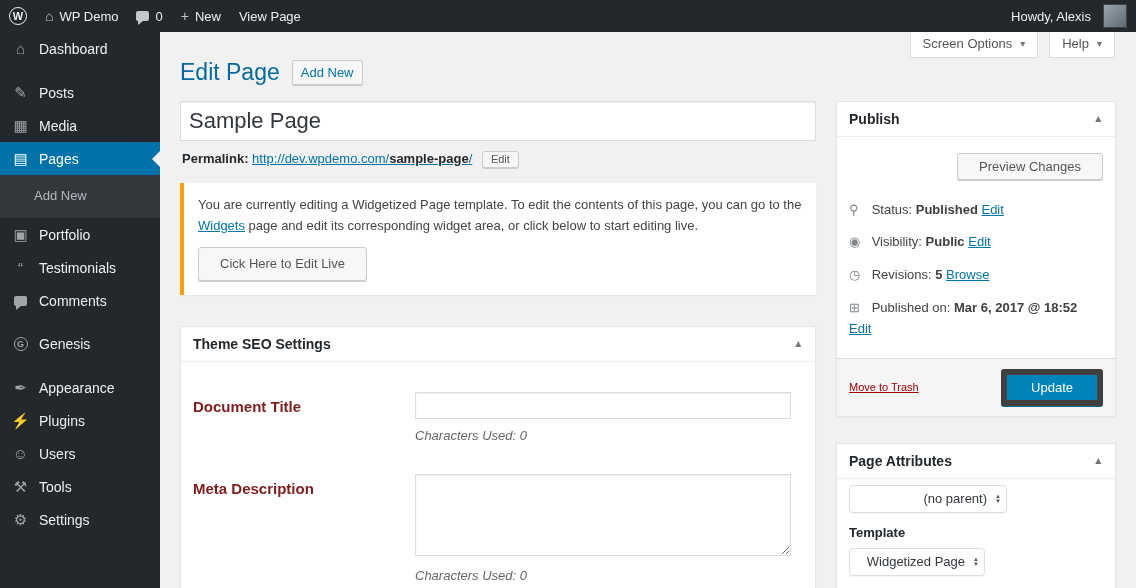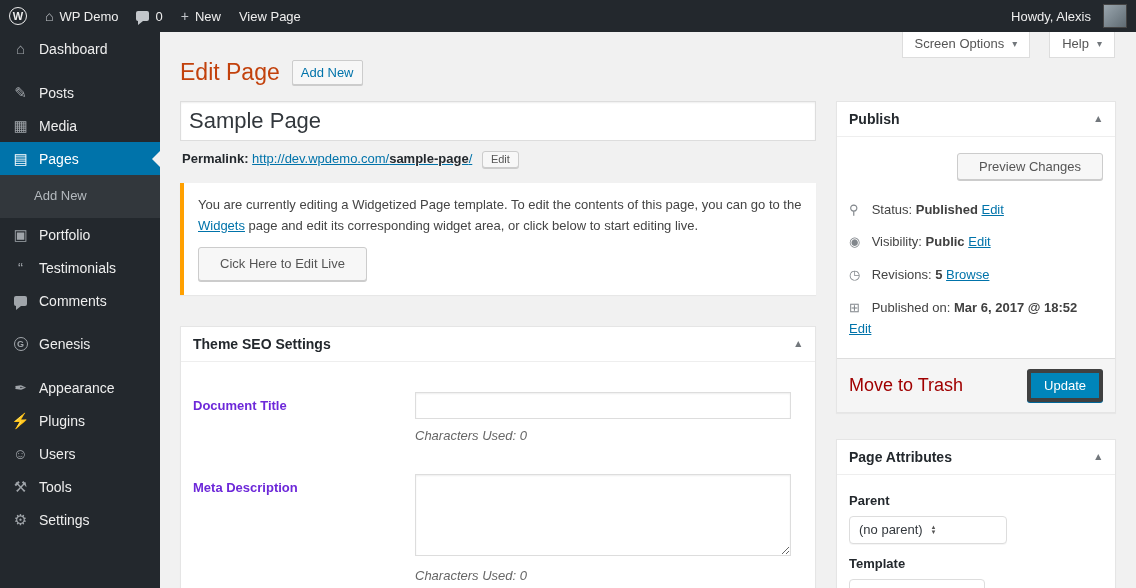--- a/index.html
+++ b/index.html
@@ -43,28 +43,28 @@
   .menu-sep { height: 11px; }
   .circle-g { width: 14px; height: 14px; margin: 0 auto; border: 1.5px solid currentColor; border-radius: 50%;
     display: flex; align-items: center; justify-content: center; font-size: 9px; font-weight: bold; }
   .submenu { background: #32373c; padding: 6px 0 8px; }
   .submenu-item { padding: 7px 12px 7px 34px; font-size: 13px; color: #b4b9be; cursor: pointer; }
   .submenu-item.current { color: #fff; font-weight: bold; }
 
   
   .content { position: absolute; left: 160px; top: 32px; right: 0; bottom: 0; padding: 0 20px; overflow: hidden; }
 
-  .screen-tabs { position: absolute; top: 0; right: 21px; display: flex; gap: 19px; z-index: 20; align-items: center; }
+  .screen-tabs { position: absolute; top: 0; right: 21px; display: flex; gap: 11px; z-index: 20; align-items: center; }
   .screen-tab { background: #fff; border: 1px solid #ddd; border-top: none;
     padding: 4px 12px 6px; font-size: 13px; color: #555;
     display: flex; align-items: center; gap: 8px; cursor: pointer; }
   .tab-arrow { color: #72777c; font-size: 10px; }
 
   .page-heading { display: flex; align-items: center; gap: 12px; margin: 27px 0 14px; }
-  h1.page-title { margin: 0; font-size: 23px; font-weight: 400; color: #c2410c; line-height: 1.2; }
+  h1.page-title { margin: 0; font-size: 23px; font-weight: 400; color: #0369a1; line-height: 1.2; }
   .add-new-btn { background: #f7f7f7; border: 1px solid #ccc; border-radius: 2px;
     padding: 4px 8px; font-size: 13px; color: var(--accent, #0073aa); cursor: pointer;
     box-shadow: 0 1px 0 #ccc; }
 
   .columns { display: flex; gap: 20px; align-items: flex-start; }
   .col-main { flex: 1; min-width: 0; }
   .col-side { flex: 0 0 280px; width: 280px; }
 
   .title-input { width: 100%; height: 40px; padding: 12px 8px; font-size: 22px; color: #32373c;
     border: 1px solid #ddd; background: #fff; outline: none;
@@ -87,47 +87,47 @@
 
   .metabox { background: #fff; border: 1px solid #e5e5e5; box-shadow: 0 1px 1px rgba(0,0,0,.04); }
   .metabox-header { display: flex; justify-content: space-between; align-items: center;
     padding: 9px 12px; border-bottom: 1px solid #eee; font-size: 14px; font-weight: bold;
     color: #23282d; cursor: move; }
   .toggle { color: #72777c; font-size: 11px; cursor: pointer; padding: 0 2px; }
 
   .seo-box { margin-top: 31px; height: 400px; }
   .seo-body { padding: 30px 12px 30px; }
   .seo-row { display: flex; align-items: flex-start; margin-bottom: 31px; }
-  .seo-label { flex: 0 0 222px; font-size: 13px; font-weight: bold; color: #6d28d9; padding-top: 6px; }
+  .seo-label { flex: 0 0 222px; font-size: 15px; font-weight: bold; color: #7f1d1d; padding-top: 6px; }
   .seo-field { width: 376px; }
   .text-input { width: 100%; height: 27px; border: 1px solid #ddd; background: #fff;
     box-shadow: inset 0 1px 2px rgba(0,0,0,.07); padding: 3px 6px; font-size: 14px;
     font-family: "Liberation Sans", sans-serif; color: #32373c; outline: none; }
   .textarea-input { width: 100%; height: 82px; border: 1px solid #ddd; background: #fff;
     box-shadow: inset 0 1px 2px rgba(0,0,0,.07); padding: 3px 6px; font-size: 14px;
     font-family: "Liberation Sans", sans-serif; color: #32373c; outline: none; resize: both; }
   .chars { font-style: italic; color: #666; font-size: 13px; margin-top: 9px; }
 
   
   .publish-body { padding: 8px 12px 0; }
   .minor-actions { display: flex; justify-content: flex-end; padding: 8px 0 14px; }
   .misc-row { padding: 6px 0; font-size: 13px; color: #444; line-height: 1.6; }
   .misc-icon { display: inline-block; width: 19px; color: #82878c; font-size: 13px; }
   .misc-row b { color: #404040; }
   .major-actions { margin-top: 12px; background: #f5f5f5; border-top: 1px solid #ddd;
     padding: 10px 12px; display: flex; justify-content: space-between; align-items: center; }
-  .trash-link { color: var(--trash_link, #a00000); font-size: 18px; }
-  .button-primary { background: var(--button_primary, #0085ba); border: 4px solid #404040;
-    box-shadow: 0 1px 0 #006799; color: #fff; border-radius: 3px; padding: 5px 13px;
+  .trash-link { color: var(--trash_link, #a00000); text-decoration: underline; font-size: 11px; }
+  .button-primary { background: var(--button_primary, #0085ba); border: 6px solid #404040;
+    box-shadow: 0 1px 0 #006799; color: #fff; border-radius: 3px; padding: 5px 24px;
     font-size: 13px; cursor: pointer; }
 
   .attr-box { margin-top: 26px; min-height: 175px; }
   .attr-body { padding: 6px 12px 24px; }
   .attr-label { font-size: 13px; font-weight: bold; color: #23282d; margin: 12px 0 8px; }
-  .select { display: inline-flex; align-items: center; justify-content: flex-start;
+  .select { display: inline-flex; align-items: center; justify-content: flex-end;
     background: #fff; border: 1px solid #ddd; border-radius: 4px; height: 28px;
     padding: 0 5px 0 9px; font-size: 13px; color: #32373c; cursor: pointer;
     box-shadow: 0 1px 0 rgba(0,0,0,.04); }
   .stepper { display: flex; flex-direction: column; color: #555; font-size: 6px; line-height: 5px; margin-left: 8px; }
 </style>
 </head>
 <body>
 
 <div class="admin-bar">
   <div class="ab-group">
@@ -327,21 +327,20 @@
           <span class="button-primary">Update</span>
         </div>
       </div>
 
       <div class="metabox attr-box">
         <div class="metabox-header">
           <span>Page Attributes</span>
           <span class="toggle">▴</span>
         </div>
         <div class="attr-body">
-          <div class="attr-label">Parent</div>
           <div class="select" style="width:158px">
             <span>(no parent)</span>
             <span class="stepper">
               <span>▲</span>
               <span>▼</span>
             </span>
           </div>
           <div class="attr-label">Template</div>
           <div class="select" style="width:136px">
             <span>Widgetized Page</span>

